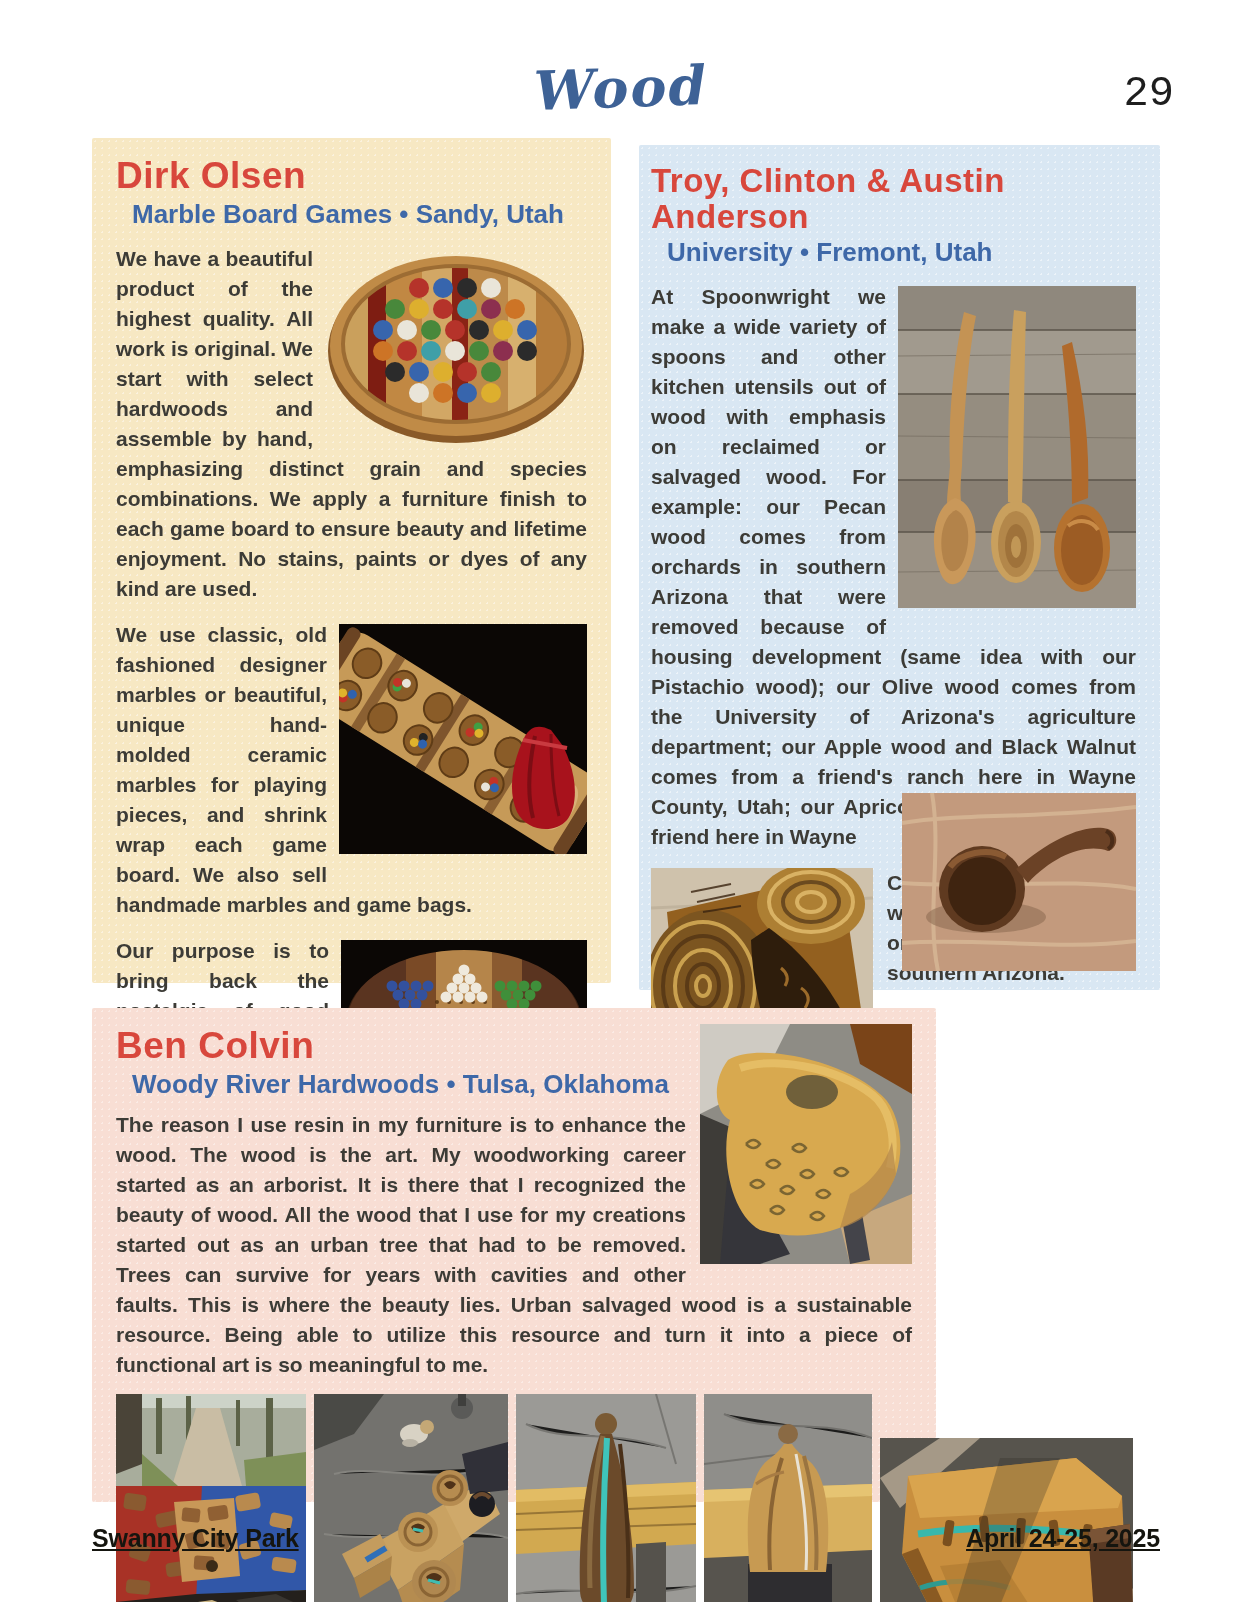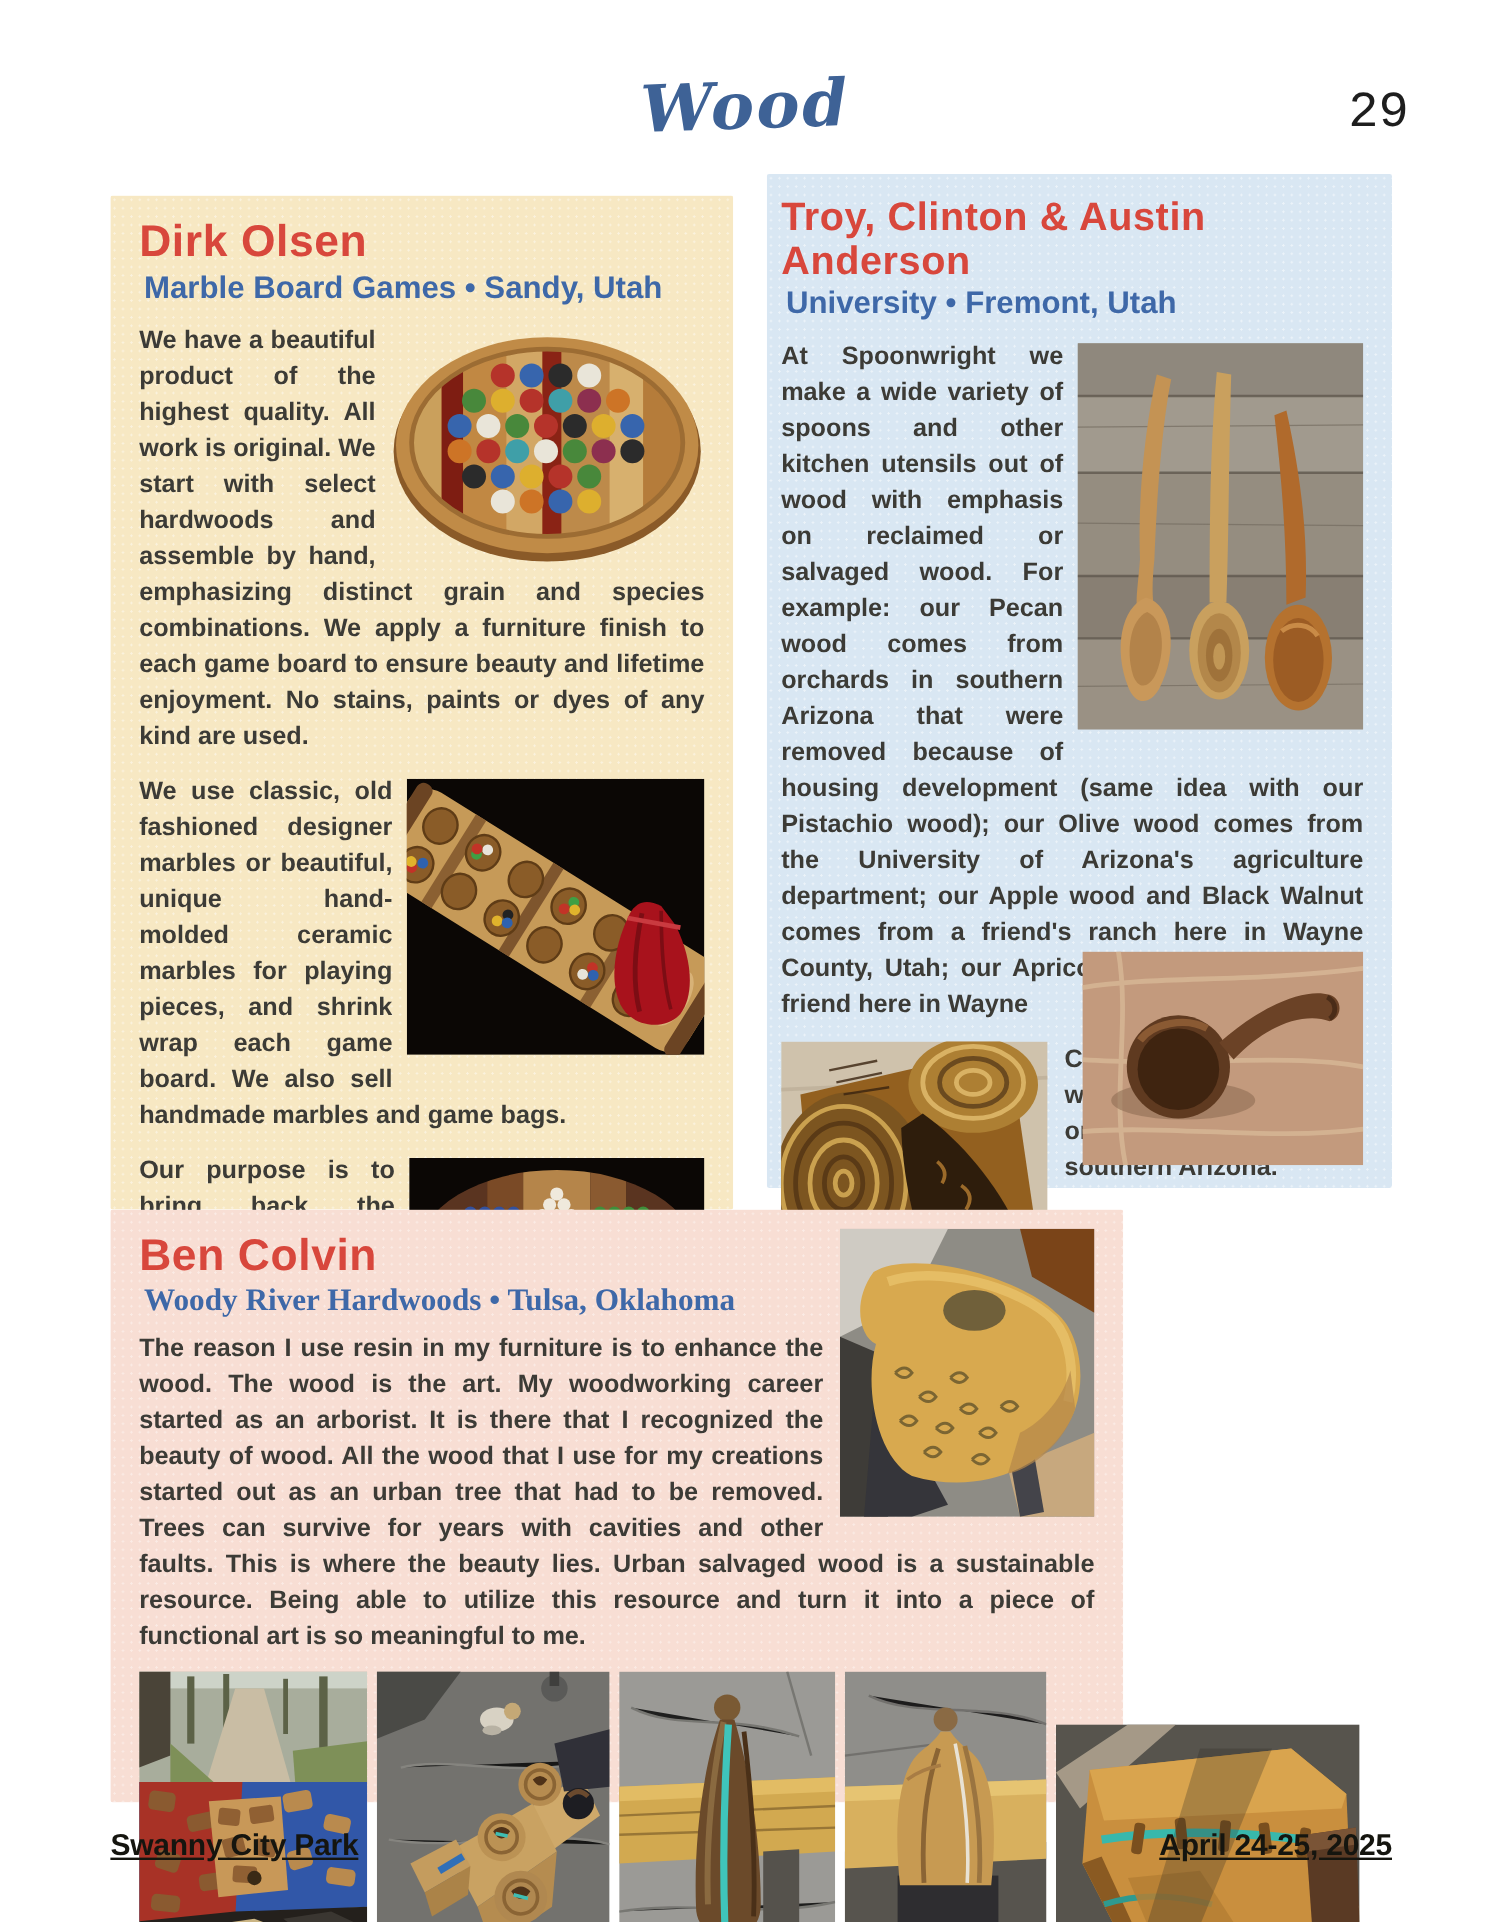--- a/index.html
+++ b/index.html
@@ -18,30 +18,30 @@
   }
   .page-number {
     position:absolute; top:70px; right:68px; font-size:42px; color:#1e1e1e;
     font-family:Liberation Mono, monospace;
     margin-left:11px;
   }
 
   
   .panel { position:absolute; border-radius:2px; padding:16px 24px;
     background-size:7px 7px; }
-  .panel-left  { left:92px;  top:163px;  width:519px;  height:845px; background-color:#f7e8c3;
+  .panel-left  { left:92px;  top:138px;  width:519px;  height:845px; background-color:#f7e8c3;
     background-image:radial-gradient(rgba(255,255,255,.45) 1px, rgba(0,0,0,0) 1px); }
   .panel-right { left:639px; top:145px;  width:521px;  height:845px; background-color:#d9e7f3;
     background-image:radial-gradient(rgba(255,255,255,.5) 1px, rgba(0,0,0,0) 1px);padding-left:12px; }
   .panel-bottom{ left:92px;  top:1008px; width:844px; height:494px; background-color:#f8ded4;
     background-image:radial-gradient(rgba(255,255,255,.4) 1px, rgba(0,0,0,0) 1px); }
 
   h2.artist { color:#d8473c; font-size:37px; line-height:1.08; margin:2px 0 3px;
     font-weight:bold; letter-spacing:.5px; }
-  h3.sub { color:#3e68a8; font-size:26px; margin:0 4px 14px; font-weight:bold; }
+  h3.sub { color:#3e68a8; font-size:26px; margin:0 16px 14px; font-weight:bold; }
   p.body-text { font-size:21px; line-height:30px; color:#3c3b36; text-align:justify;
     margin:0 0 16px;font-weight:bold; }
 
   figure { border:0; }
   .fr { float:right; margin:4px 0 8px 12px; }
   .fl { float:left;  margin:4px 14px 6px 0; }
   .clear { clear:both; }
   figure svg { display:block; }
 
   .ladle-abs { position:absolute; right:24px; top:648px; }
@@ -413,21 +413,21 @@
           <path d="M116,170 q8,-8 14,0 q-6,8 -14,0"></path>
             <path d="M134,148 q8,-8 14,0 q-6,8 -14,0"></path>
           <path d="M70,186 q8,-8 14,0 q-6,8 -14,0"></path>
             <path d="M110,192 q8,-8 14,0 q-6,8 -14,0"></path>
         </g>
         <path d="M150,170 C170,160 186,140 192,118 L196,150 C186,180 160,200 140,204 Z" fill="#b5884a" opacity=".7"></path>
       </svg>
     </figure>
 
     <h2 class="artist">Ben Colvin</h2>
-    <h3 class="sub" style="margin-bottom:10px;font-family:Liberation Serif, serif;">Woody River Hardwoods • Tulsa, Oklahoma</h3>
+    <h3 class="sub" style="margin-bottom:10px;">Woody River Hardwoods • Tulsa, Oklahoma</h3>
     <p class="body-text" style="margin-bottom:0;">The reason I use resin in my furniture is to enhance the wood. The wood is the art. My woodworking career started as an arborist. It is there that I recognized the beauty of wood. All the wood that I use for my creations started out as an urban tree that had to be removed. Trees can survive for years with cavities and other faults. This is where the beauty lies. Urban salvaged wood is a sustainable resource. Being able to utilize this resource and turn it into a piece of functional art is so meaningful to me.</p>
 
     <div class="photo-row">
       <figure>
         <svg width="190" height="240" viewBox="0 0 190 240">
           <rect width="190" height="240" fill="#a8ad9c"></rect>
           <rect x="0" y="0" width="190" height="14" fill="#cdd3c8"></rect>
           <path d="M0,0 L26,0 L26,70 L0,80 Z" fill="#4a4438"></path>
           <g fill="#5c6247">
               <rect x="40" y="4" width="6" height="56"></rect>

